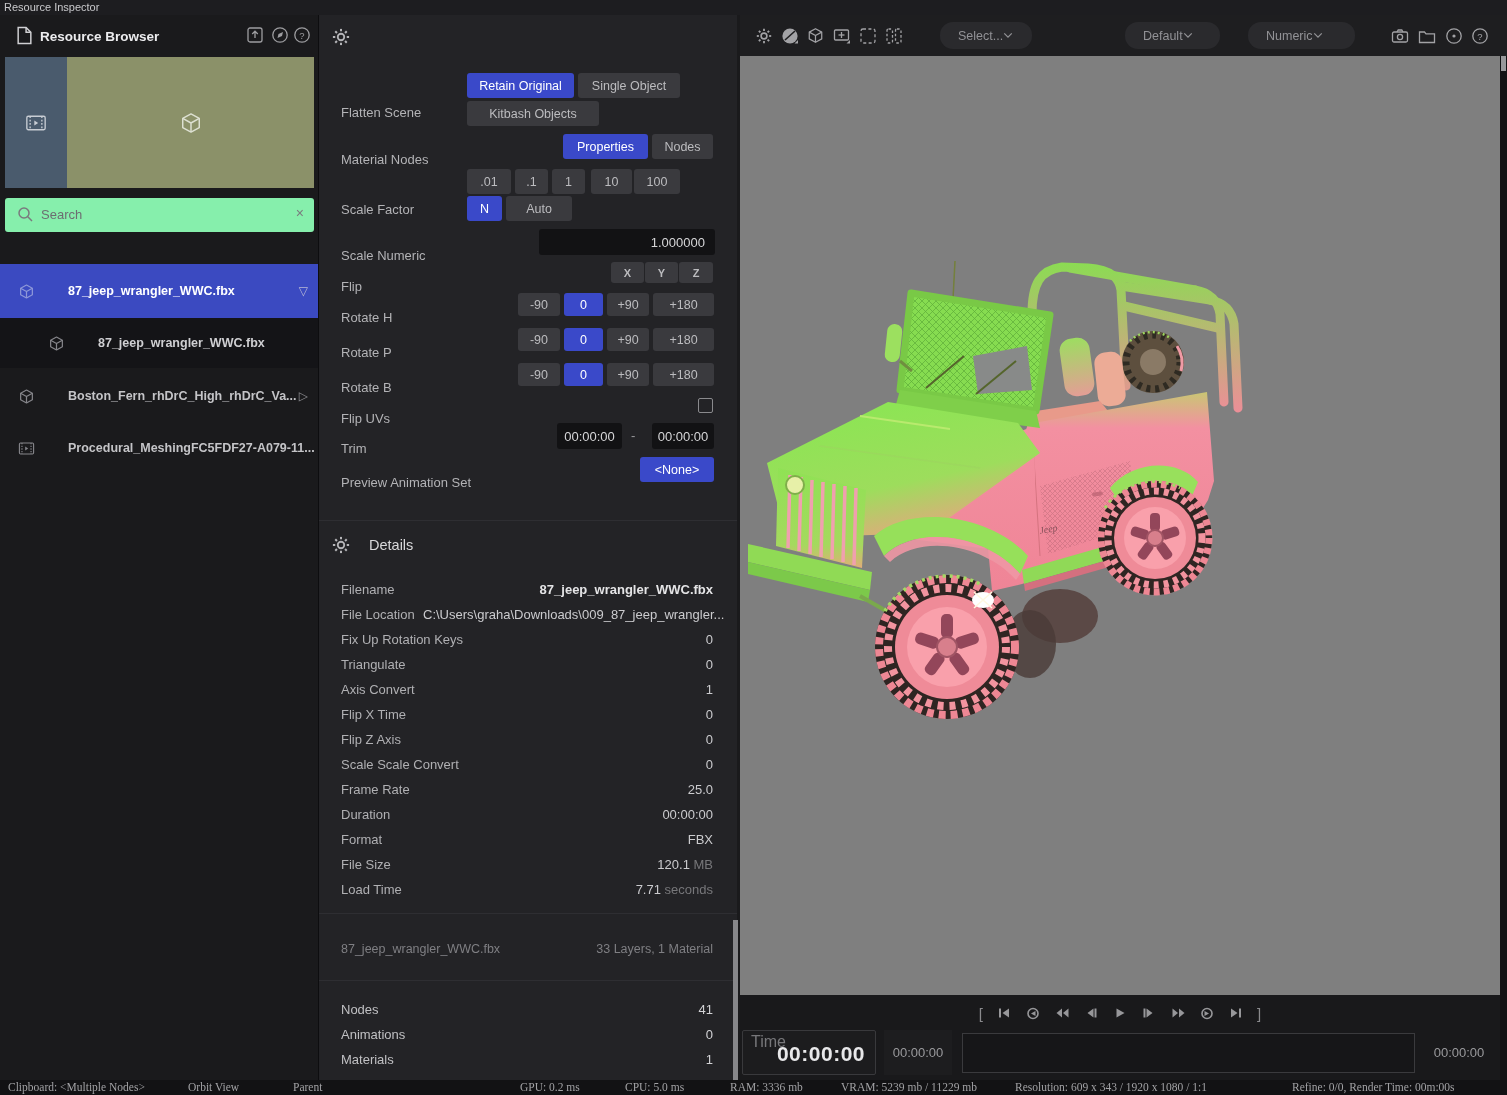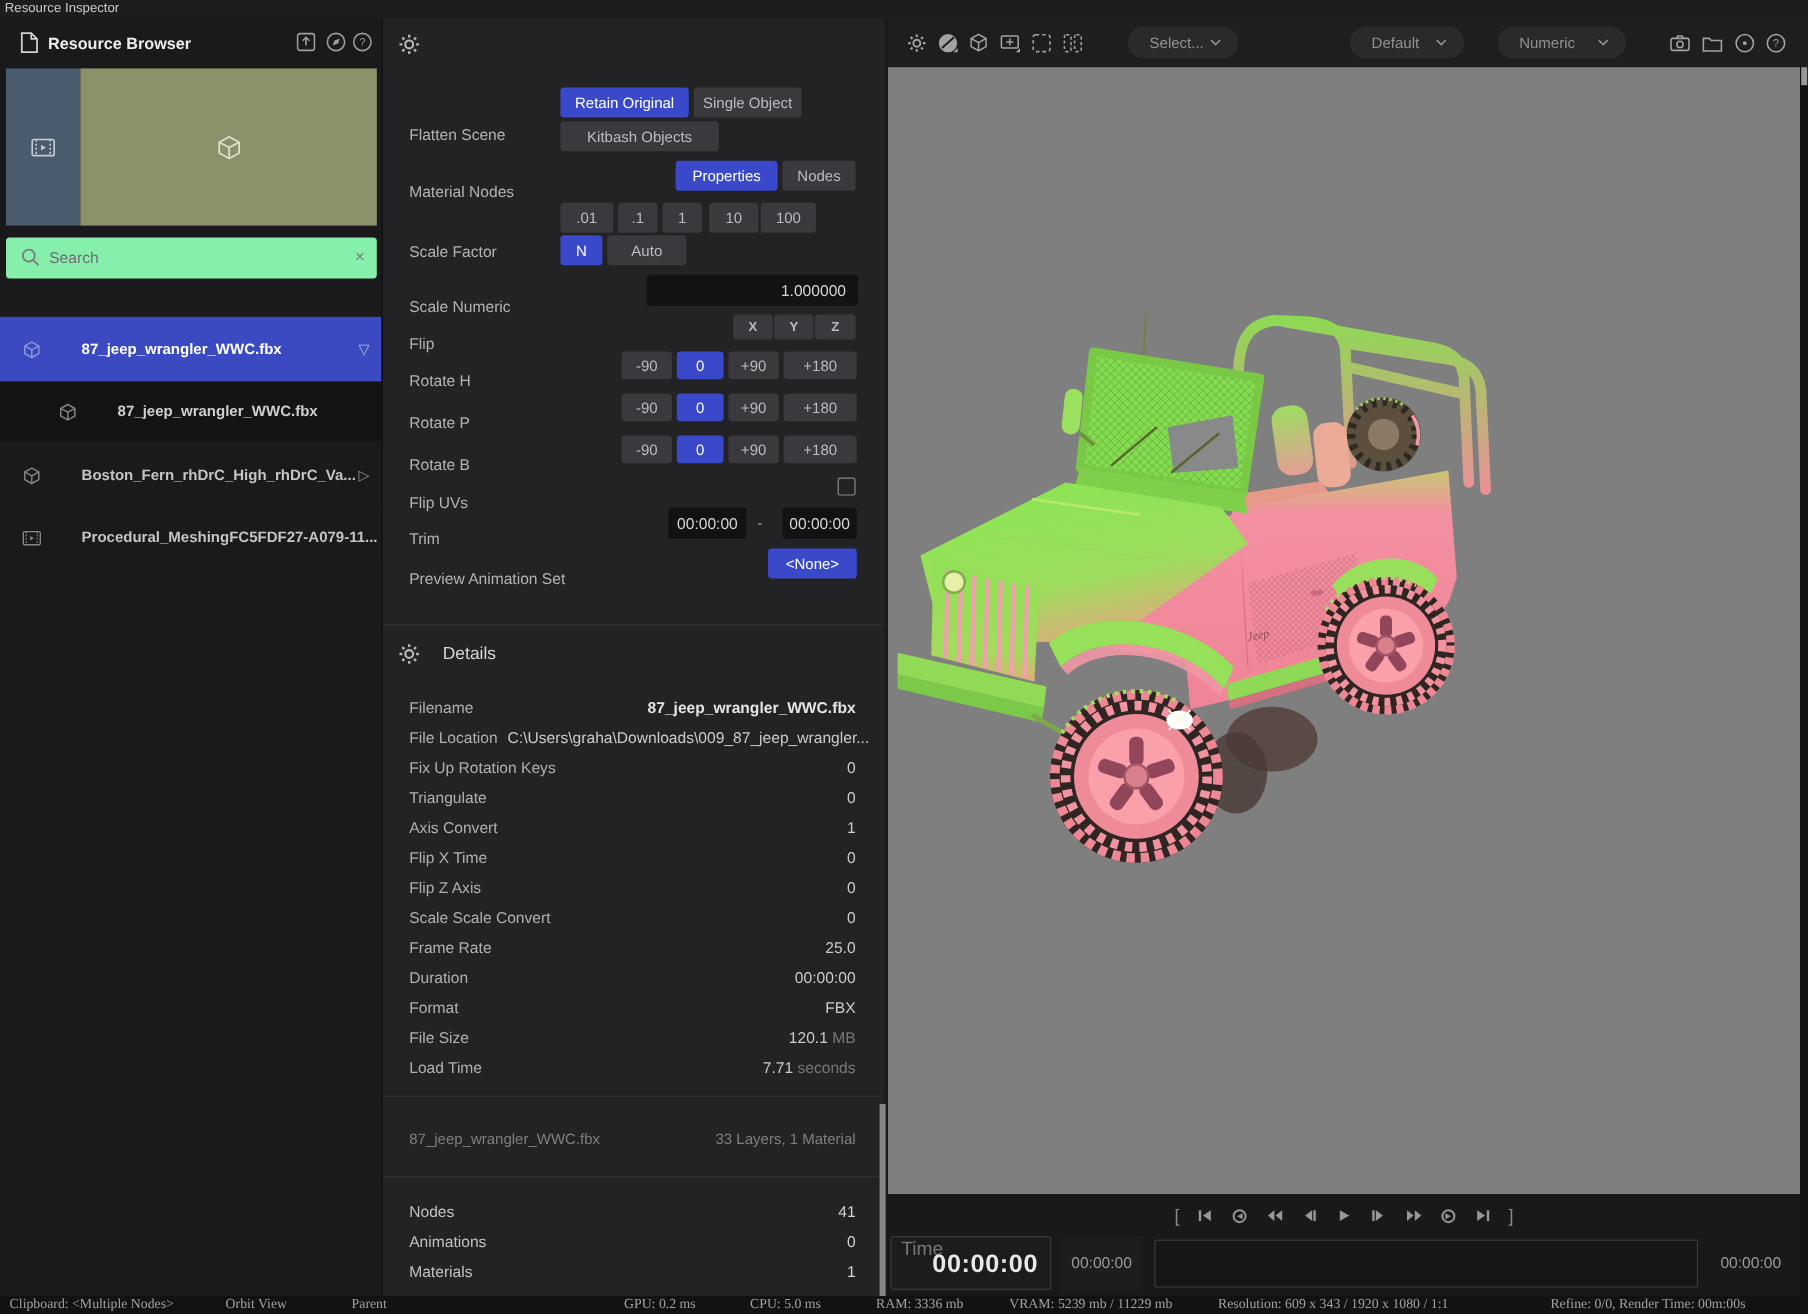--- a/index.html
+++ b/index.html
@@ -35,21 +35,21 @@
 .divider { position:absolute; left:0; width:100%; height:1px; background:#2e2e32; }
 .dt-label { position:absolute; left:22px; font-size:13px; color:#b0b0b3; white-space:nowrap; }
 .dt-value { position:absolute; right:24px; font-size:13px; color:#cbcbce; white-space:nowrap; }
 .dt-unit { color:#77777a; }
 .dim { color:#7f7f83; }
 .checkbox { position:absolute; width:15px; height:15px; border:1.5px solid #8a8a8d; border-radius:2px; background:transparent; }
 .mid-scroll-thumb { position:absolute; left:414px; top:905px; width:5px; height:160px; background:#87878a; }
 
 .viewport { position:absolute; left:740px; top:15px; right:0; bottom:15px; background:#19191b; }
 .vp-toolbar { position:absolute; left:0; top:0; right:0; height:41px; background:#1e1e20; }
-.pill { position:absolute; top:7px; height:27px; background:#2a2a2d; border-radius:13px; color:#929296; font-size:12.5px; display:flex; align-items:center; padding:0 14px 0 18px; justify-content:space-between; }
+.pill { position:absolute; top:7px; height:27px; background:#2a2a2d; border-radius:13px; color:#929296; font-size:12.5px; display:flex; align-items:center; padding:0 14px 0 18px; justify-content:flex-start; }
 .vp-canvas { position:absolute; left:0; top:41px; width:760px; height:939px; background:#7f7f7f; }
 .vp-strip { position:absolute; left:760px; top:41px; width:7px; bottom:0; background:#121214; }
 .vp-strip-thumb { position:absolute; left:1px; top:0; width:5px; height:15px; background:#98989b; }
 .vp-bottom { position:absolute; left:0; top:980px; width:760px; height:85px; background:#19191b; }
 .playbar { position:absolute; left:0; top:5px; width:100%; height:26px; display:flex; align-items:center; justify-content:center; gap:13px; }
 .pb-btn { display:flex; align-items:center; justify-content:center; width:16px; height:14px; }
 .pb-bracket { color:#8a8a8d; font-size:15px; }
 .timebox { position:absolute; left:2px; top:35px; width:134px; height:45px; background:#1c1c1e; border:1px solid #39393c; border-radius:2px; }
 .timebox .tlabel { position:absolute; left:8px; top:2px; font-size:16px; color:#77777a; }
 .timebox .tmain { position:absolute; right:10px; top:11px; font-size:21px; font-weight:bold; color:#e8e8ea; letter-spacing:0.5px; }
@@ -220,21 +220,21 @@
             <line x1="2.9" y1="2.9" x2="4.4" y2="4.4"></line>
             <line x1="11.6" y1="11.6" x2="13.1" y2="13.1"></line>
             <line x1="2.9" y1="13.1" x2="4.4" y2="11.6"></line>
             <line x1="11.6" y1="4.4" x2="13.1" y2="2.9"></line>
           </g>
         </svg>
     </span>
 
     <span class="prop-label" style="top:90px">Flatten Scene</span>
     <div class="btn sel" style="left:148px;top:58px;width:107px;height:25px">Retain Original</div>
-    <div class="btn" style="left:259px;top:58px;width:90px;height:25px">Single Object</div>
+    <div class="btn" style="left:259px;top:58px;width:102px;height:25px">Single Object</div>
     <div class="btn" style="left:148px;top:86px;width:132px;height:25px">Kitbash Objects</div>
 
     <span class="prop-label" style="top:137px">Material Nodes</span>
     <div class="btn sel" style="left:244px;top:119px;width:85px;height:25px">Properties</div>
     <div class="btn" style="left:333px;top:119px;width:61px;height:25px">Nodes</div>
 
     <span class="prop-label" style="top:187px">Scale Factor</span>
     <div class="btn" style="left:148px;top:154px;width:44px;height:25px">.01</div>
     <div class="btn" style="left:196px;top:154px;width:33px;height:25px">.1</div>
     <div class="btn" style="left:233px;top:154px;width:33px;height:25px">1</div>

